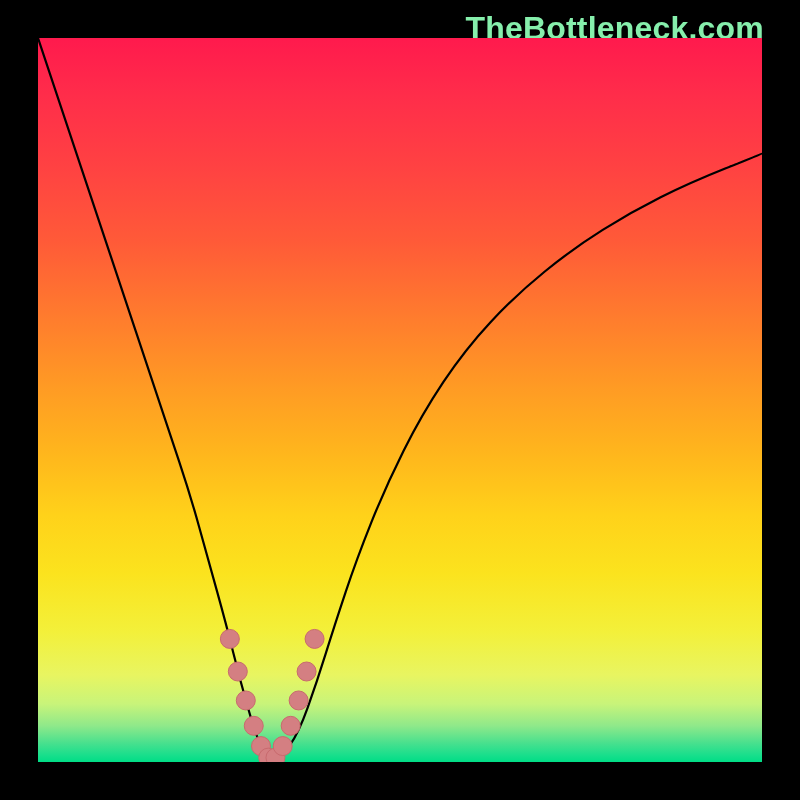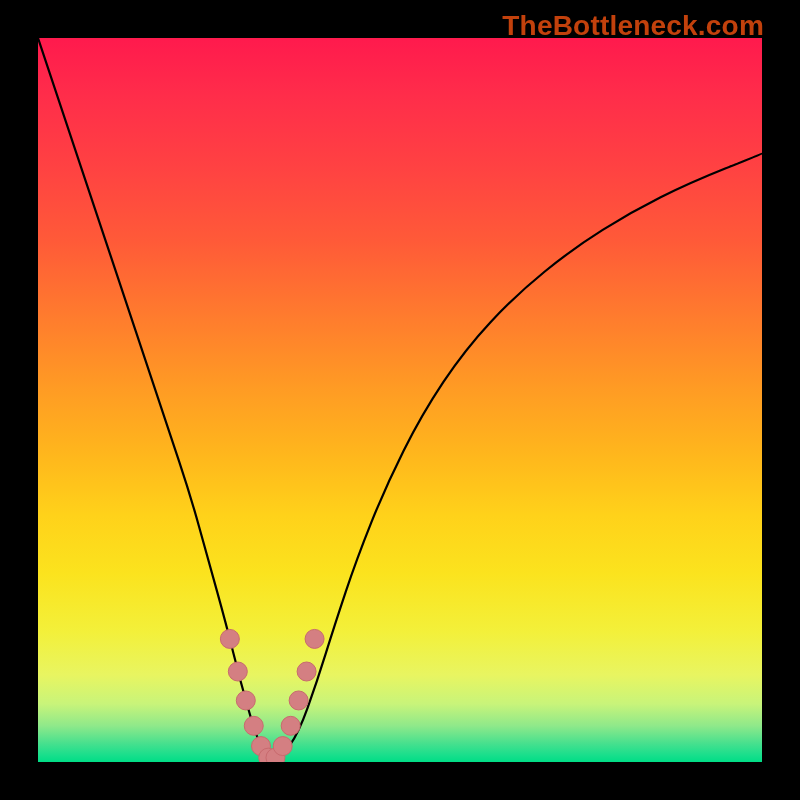--- a/index.html
+++ b/index.html
@@ -47,23 +47,23 @@
       #45e08e 97.5%,
       #1adf8c 99%,
       #00dd86 100%
     );
   }
   .watermark {
     position: absolute;
     right: 36px;
     top: 10px;
     font-family: Arial, Helvetica, sans-serif;
-    font-size: 28px;
+    font-size: 32px;
     font-weight: 600;
-    color: #c2410c;
+    color: #86efac;
     letter-spacing: 0.2px;
     user-select: none;
   }
   svg.curve {
     position: absolute;
     inset: 0;
   }
 </style>
 </head>
 <body>

